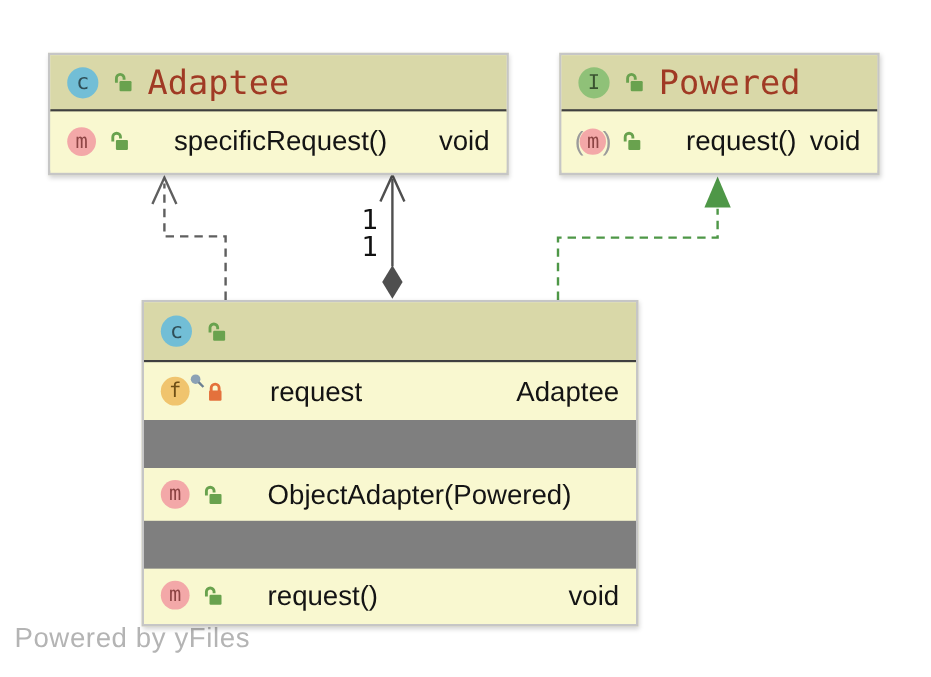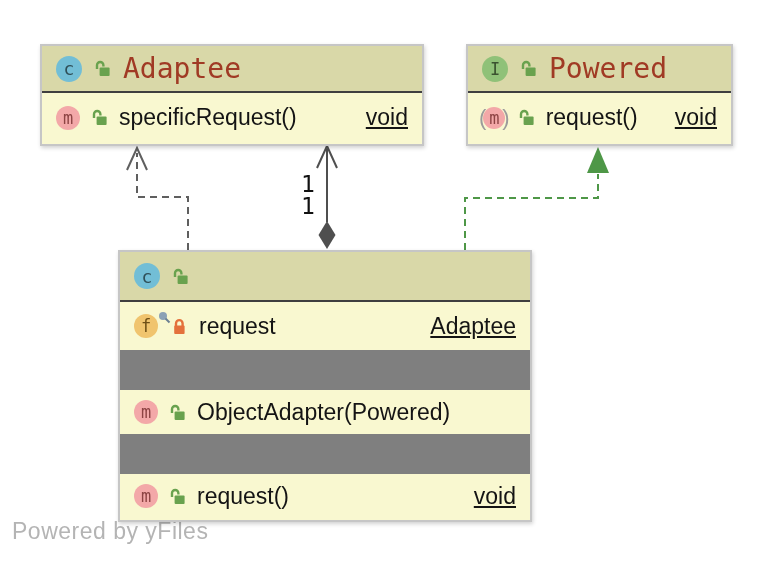--- a/index.html
+++ b/index.html
@@ -21,23 +21,23 @@
   }
   .uml-title{
     font-family:"DejaVu Sans Mono",monospace;font-size:28px;color:#a03a24;
     white-space:nowrap;
   }
   .uml-row{
     display:flex;align-items:center;gap:11px;padding:0 14px;box-sizing:border-box;
     background:#f9f8d0;justify-content:flex-start;
   }
   .member-name,.member-type{
-    font-family:"Liberation Sans",sans-serif;font-size:23px;color:#141414;white-space:nowrap;
+    font-family:"Liberation Sans",sans-serif;font-size:23px;color:#141414;white-space:nowrap;margin-left:26px;
   }
-  .member-type{margin-left:auto;text-decoration:underline;}
+  .member-type{margin-left:auto;}
   .gray-band{background:#7f7f7f;}
   .badge{
     border-radius:50%;display:flex;align-items:center;justify-content:center;
     font-family:"DejaVu Sans Mono",monospace;flex:0 0 auto;
   }
   .badge-class{width:26px;height:26px;background:#72bed6;color:#2f4f58;font-size:18px;}
   .badge-interface{width:26px;height:26px;background:#8fc178;color:#3a5230;font-size:17px;}
   .badge-method{width:24px;height:24px;background:#f3a8a8;color:#8d4444;font-size:17px;}
   .badge-field{width:24px;height:24px;background:#f0c46e;color:#6e4f16;font-size:17px;position:relative;}
   .abstract-wrap{display:flex;align-items:center;flex:0 0 auto;}

